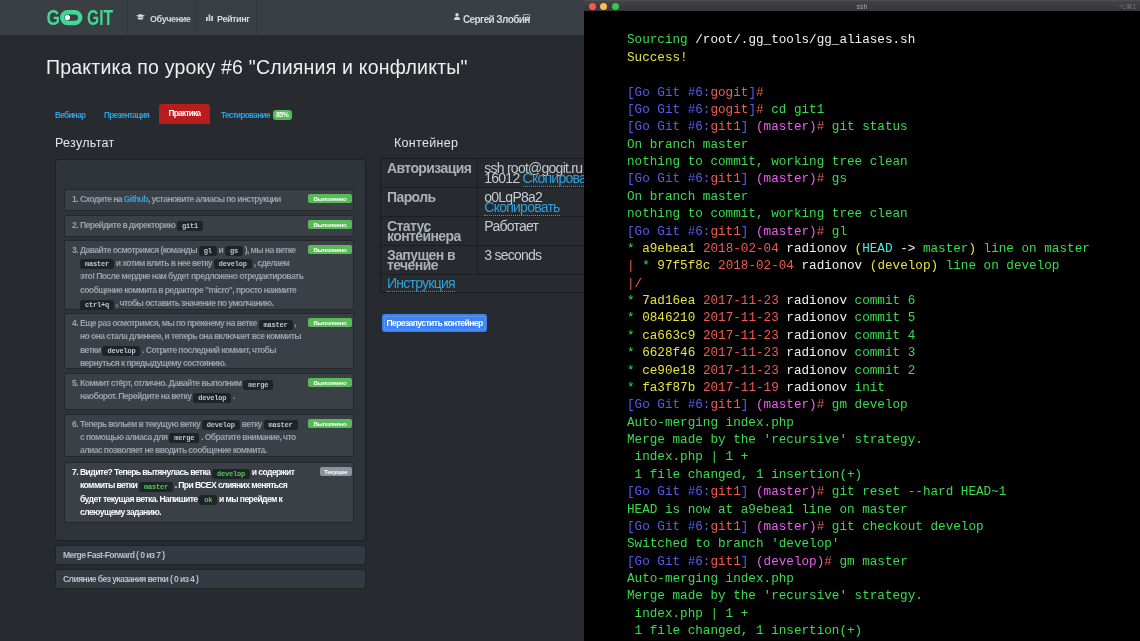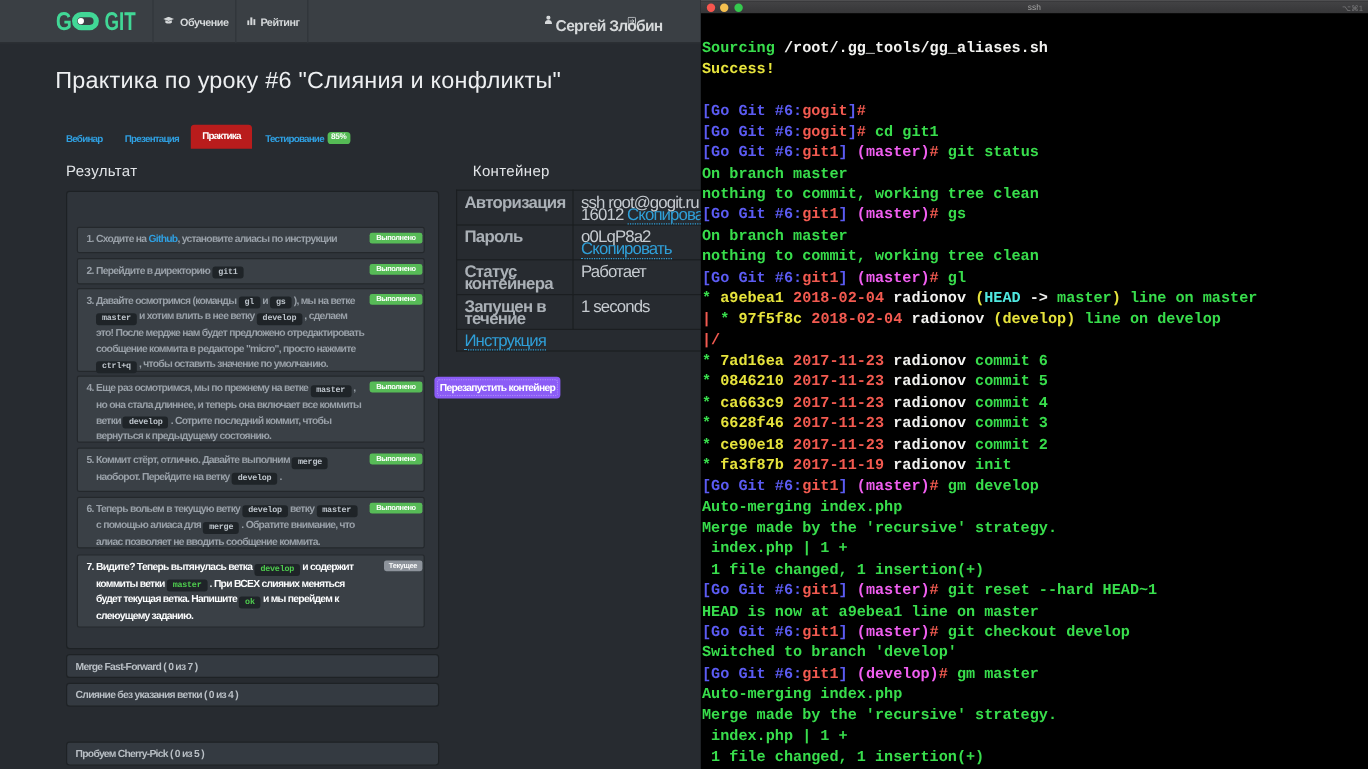--- a/index.html
+++ b/index.html
@@ -26,27 +26,27 @@
 .item a { color:#2f9fe0; text-decoration:none; }
 .item.cur { color:#fbfcfd; }
 .item.cur code { color:#4ecb4e; }
 .done { position:absolute; right:1.5px; top:4px; height:9px; background:#57bb57; border-radius:2px; color:#fff; font-size:6.2px; font-weight:bold; letter-spacing:-0.3px; line-height:9px; padding:0 5px; }
 .curbadge { position:absolute; right:1.5px; top:3.5px; height:9px; background:#8d939b; border-radius:2px; color:#f5f6f7; font-size:6.2px; font-weight:bold; letter-spacing:-0.3px; line-height:9px; padding:0 4px; }
 .cpanel { position:absolute; left:55px; width:311px; height:20px; background:#343a41; border:1px solid #1e2225; border-radius:3px; color:#b9bfc5; font-size:8.6px; font-weight:bold; letter-spacing:-0.6px; line-height:18px; padding-left:7px; }
 #ctable { position:absolute; left:380px; top:158px; width:147px; border-collapse:collapse; font-size:14px; font-weight:bold; letter-spacing:-0.6px; color:#c6cbd0; }
 #ctable td { border:1px solid #1b1e21; padding:4px 6px; vertical-align:top; line-height:10px; font-weight:normal; letter-spacing:-0.75px; white-space:nowrap; }
 #ctable td.lbl { width:56px; color:#aab0b6; font-weight:bold; letter-spacing:-0.6px; white-space:normal; }
 #ctable a, #instr { color:#2f9fd8; text-decoration:none; border-bottom:1px dotted #2f9fd8; }
-#btn { position:absolute; left:362px; top:313.5px; width:105px; height:18px; background:#8b5cf6; border-radius:3px; color:#fff; font-size:8.6px; font-weight:bold; letter-spacing:-0.6px; text-align:center; line-height:18px; }
+#btn { position:absolute; left:382px; top:313.5px; width:105px; height:18px; background:#3b82f6; border-radius:3px; color:#fff; font-size:8.6px; font-weight:bold; letter-spacing:-0.6px; text-align:center; line-height:18px; }
 #term { position:absolute; left:584px; top:0; width:556px; height:641px; background:#000; }
 #termbar { position:absolute; left:0; top:0; width:556px; height:11px; background:linear-gradient(#434345,#363638); border-top:1px solid #4e4e50; }
 .light { position:absolute; top:2px; width:7px; height:7px; border-radius:50%; }
 #termtitle { position:absolute; left:0; right:0; top:2px; text-align:center; color:#a5a5a5; font-size:7px; font-family:"Liberation Sans",sans-serif; }
 #termkey { position:absolute; right:4px; top:2px; color:#767678; font-size:6.5px; }
-#tpre { position:absolute; left:1px; top:31.4px; font-family:"Liberation Mono", monospace; font-size:12.65px; font-weight:bold; line-height:17.37px; white-space:pre; color:#38dd4c; }
+#tpre { position:absolute; left:1px; top:31.4px; font-family:"Liberation Mono", monospace; font-size:12.65px; font-weight:normal; line-height:17.37px; white-space:pre; color:#38dd4c;padding-left:42px; }
 .b { color:#5b5bf2; } .r { color:#f25a50; } .m { color:#f05ef0; } .y { color:#e6e33c; }
 .c { color:#50e8e0; } .w { color:#f2f2f0; } .g { color:#38dd4c; }
 svg { display:block; }
 #panel-hd::after { content:""; position:absolute; left:2px; right:2px; top:2px; bottom:2px; border:1px dotted rgba(255,255,255,0.3); border-radius:2px; }
 #btn::after { content:""; position:absolute; left:2px; right:2px; top:2px; bottom:2px; border:1px dotted rgba(255,255,255,0.3); border-radius:2px; }
 #btn { position:absolute; }
 </style></head>
 <body>
 <div id="app">
   <div id="navbar">
@@ -74,21 +74,21 @@
           <rect x="2.6" y="0.5" width="1.7" height="6.5" fill="#d5d8da"></rect>
           <rect x="5.2" y="2" width="1.7" height="5" fill="#d5d8da"></rect>
         </svg>
         <span class="txt" style="left:217px">Рейтинг</span>
       </div>
     <div id="user">
       <svg style="position:absolute;left:453.5px;top:-1px" width="6" height="7" viewBox="0 0 6 7">
           <circle cx="3" cy="1.7" r="1.7" fill="#d5d8da"></circle>
           <path d="M0 7 Q0 3.7 3 3.7 Q6 3.7 6 7 Z" fill="#d5d8da"></path>
         </svg>
-      <span style="position:absolute;left:463px;white-space:nowrap;font-size:13px;letter-spacing:-0.6px">Сергей Злобин</span>
+      <span style="position:absolute;left:463px;white-space:nowrap;font-size:10px;letter-spacing:-0.6px">Сергей Злобин</span>
       <svg style="position:absolute;left:523px;top:-0.5px" width="7" height="7" viewBox="0 0 7 7">
           <rect x="0.4" y="0.4" width="6.2" height="6.2" rx="0.8" fill="none" stroke="#c9cdd0" stroke-width="0.8"></rect>
           <path d="M1.8 3.5 L5.2 3.5 M4 2.2 L5.3 3.5 L4 4.8" stroke="#c9cdd0" stroke-width="0.8" fill="none"></path>
         </svg>
     </div>
   </div>
   <h1>Практика по уроку #6 "Слияния и конфликты"</h1>
   <div class="tab" style="left:55px;top:111px">Вебинар</div>
   <div class="tab" style="left:104px;top:111px">Презентация</div>
   <div id="tab-active">Практика</div>
@@ -130,39 +130,38 @@
     </div>
     <div class="item cur" style="top:302px;height:61px">
       <span class="num">7.</span>
       <div class="body">Видите? Теперь вытянулась ветка <code>develop</code> и содержит<br>коммиты ветки <code>master</code> . При ВСЕХ слияних меняться<br>будет текущая ветка. Напишите <code>ok</code> и мы перейдем к<br>слеюущему заданию.</div>
       <span class="curbadge">Текущее</span>
     </div>
   </div>
 
   <div class="cpanel" style="top:545px">Merge Fast-Forward ( 0 из 7 )</div>
   <div class="cpanel" style="top:569px">Слияние без указания ветки ( 0 из 4 )</div>
-  <div class="cpanel" style="top:617.5px">Пробуем Cherry-Pick ( 0 из 5 )</div>
 
   <table id="ctable">
     <tbody>
         <tr>
           <td class="lbl">Авторизация</td>
           <td>ssh root@gogit.ru -p<br>16012 <a>Скопировать</a></td>
         </tr>
     <tr>
           <td class="lbl">Пароль</td>
           <td>o0LqP8a2<br><a>Скопировать</a></td>
         </tr>
     <tr>
           <td class="lbl">Статус контейнера</td>
           <td>Работает</td>
         </tr>
     <tr>
           <td class="lbl">Запущен в течение</td>
-          <td>1 seconds</td>
+          <td>3 seconds</td>
         </tr>
     <tr>
           <td colspan="2" style="padding:3px 6px 3.5px"><span id="instr">Инструкция</span></td>
         </tr>
   </tbody>
     </table>
   <div id="btn">Перезапустить контейнер</div>
 </div>
 
 <div id="term">

